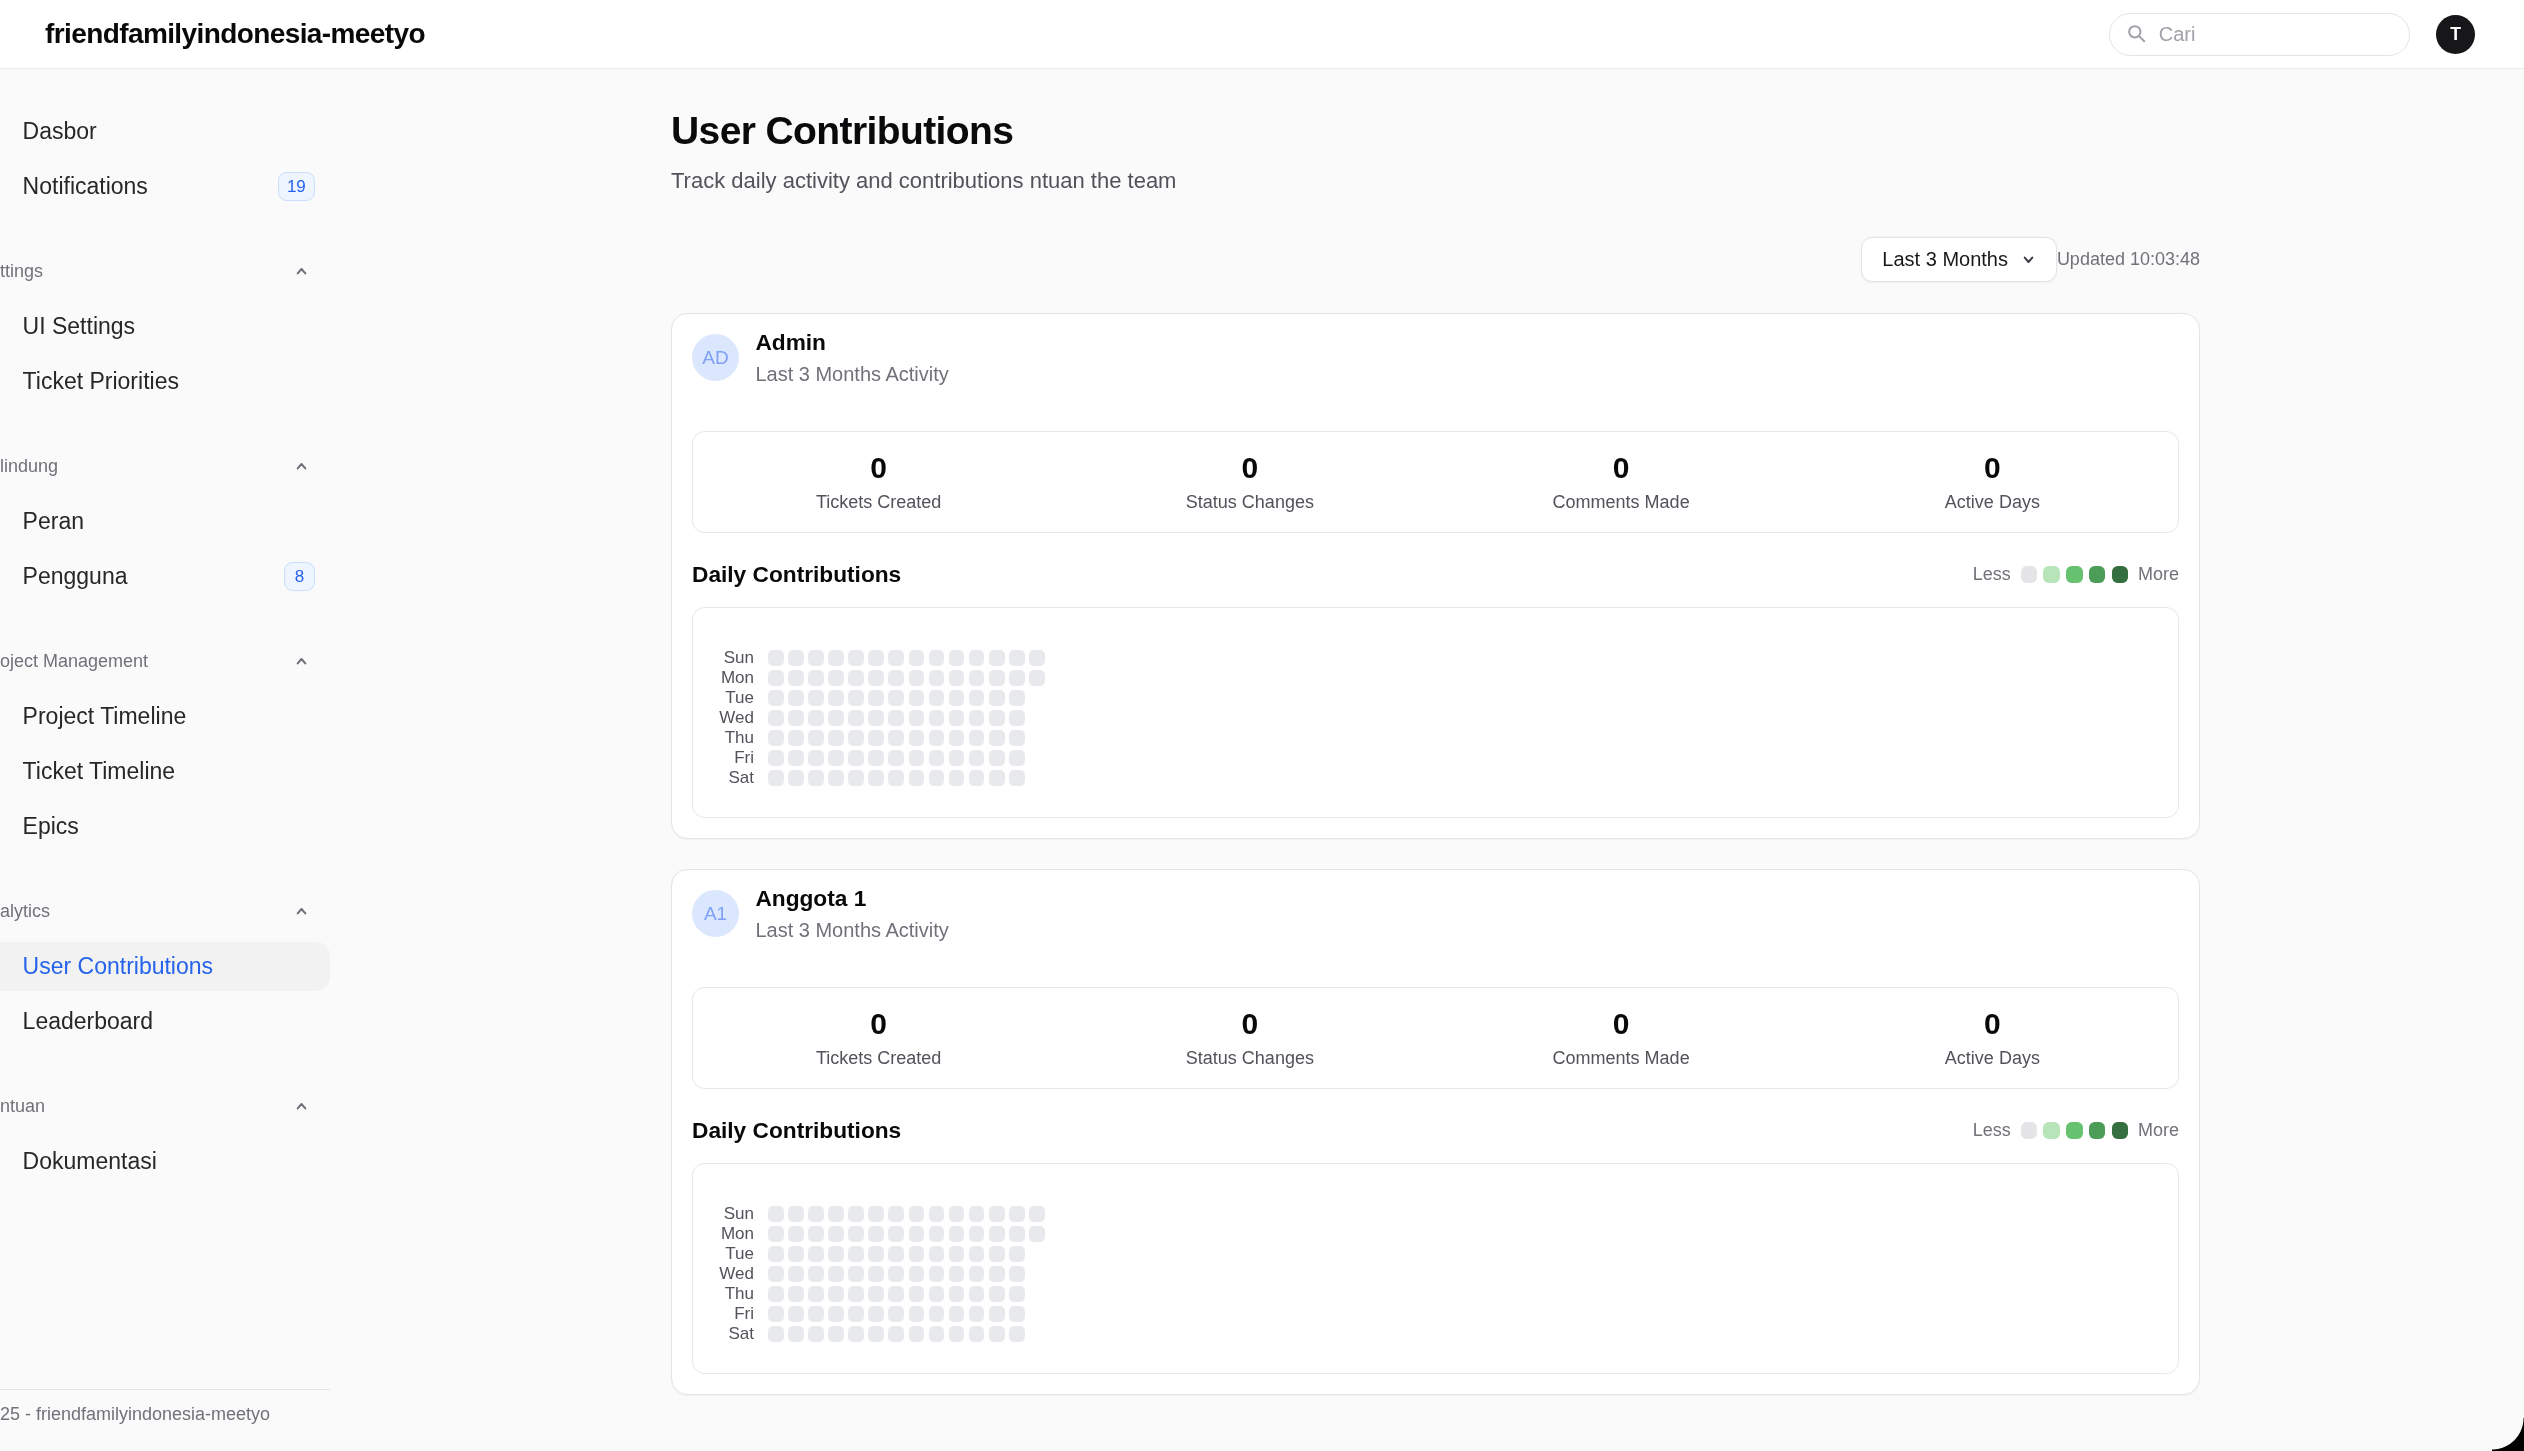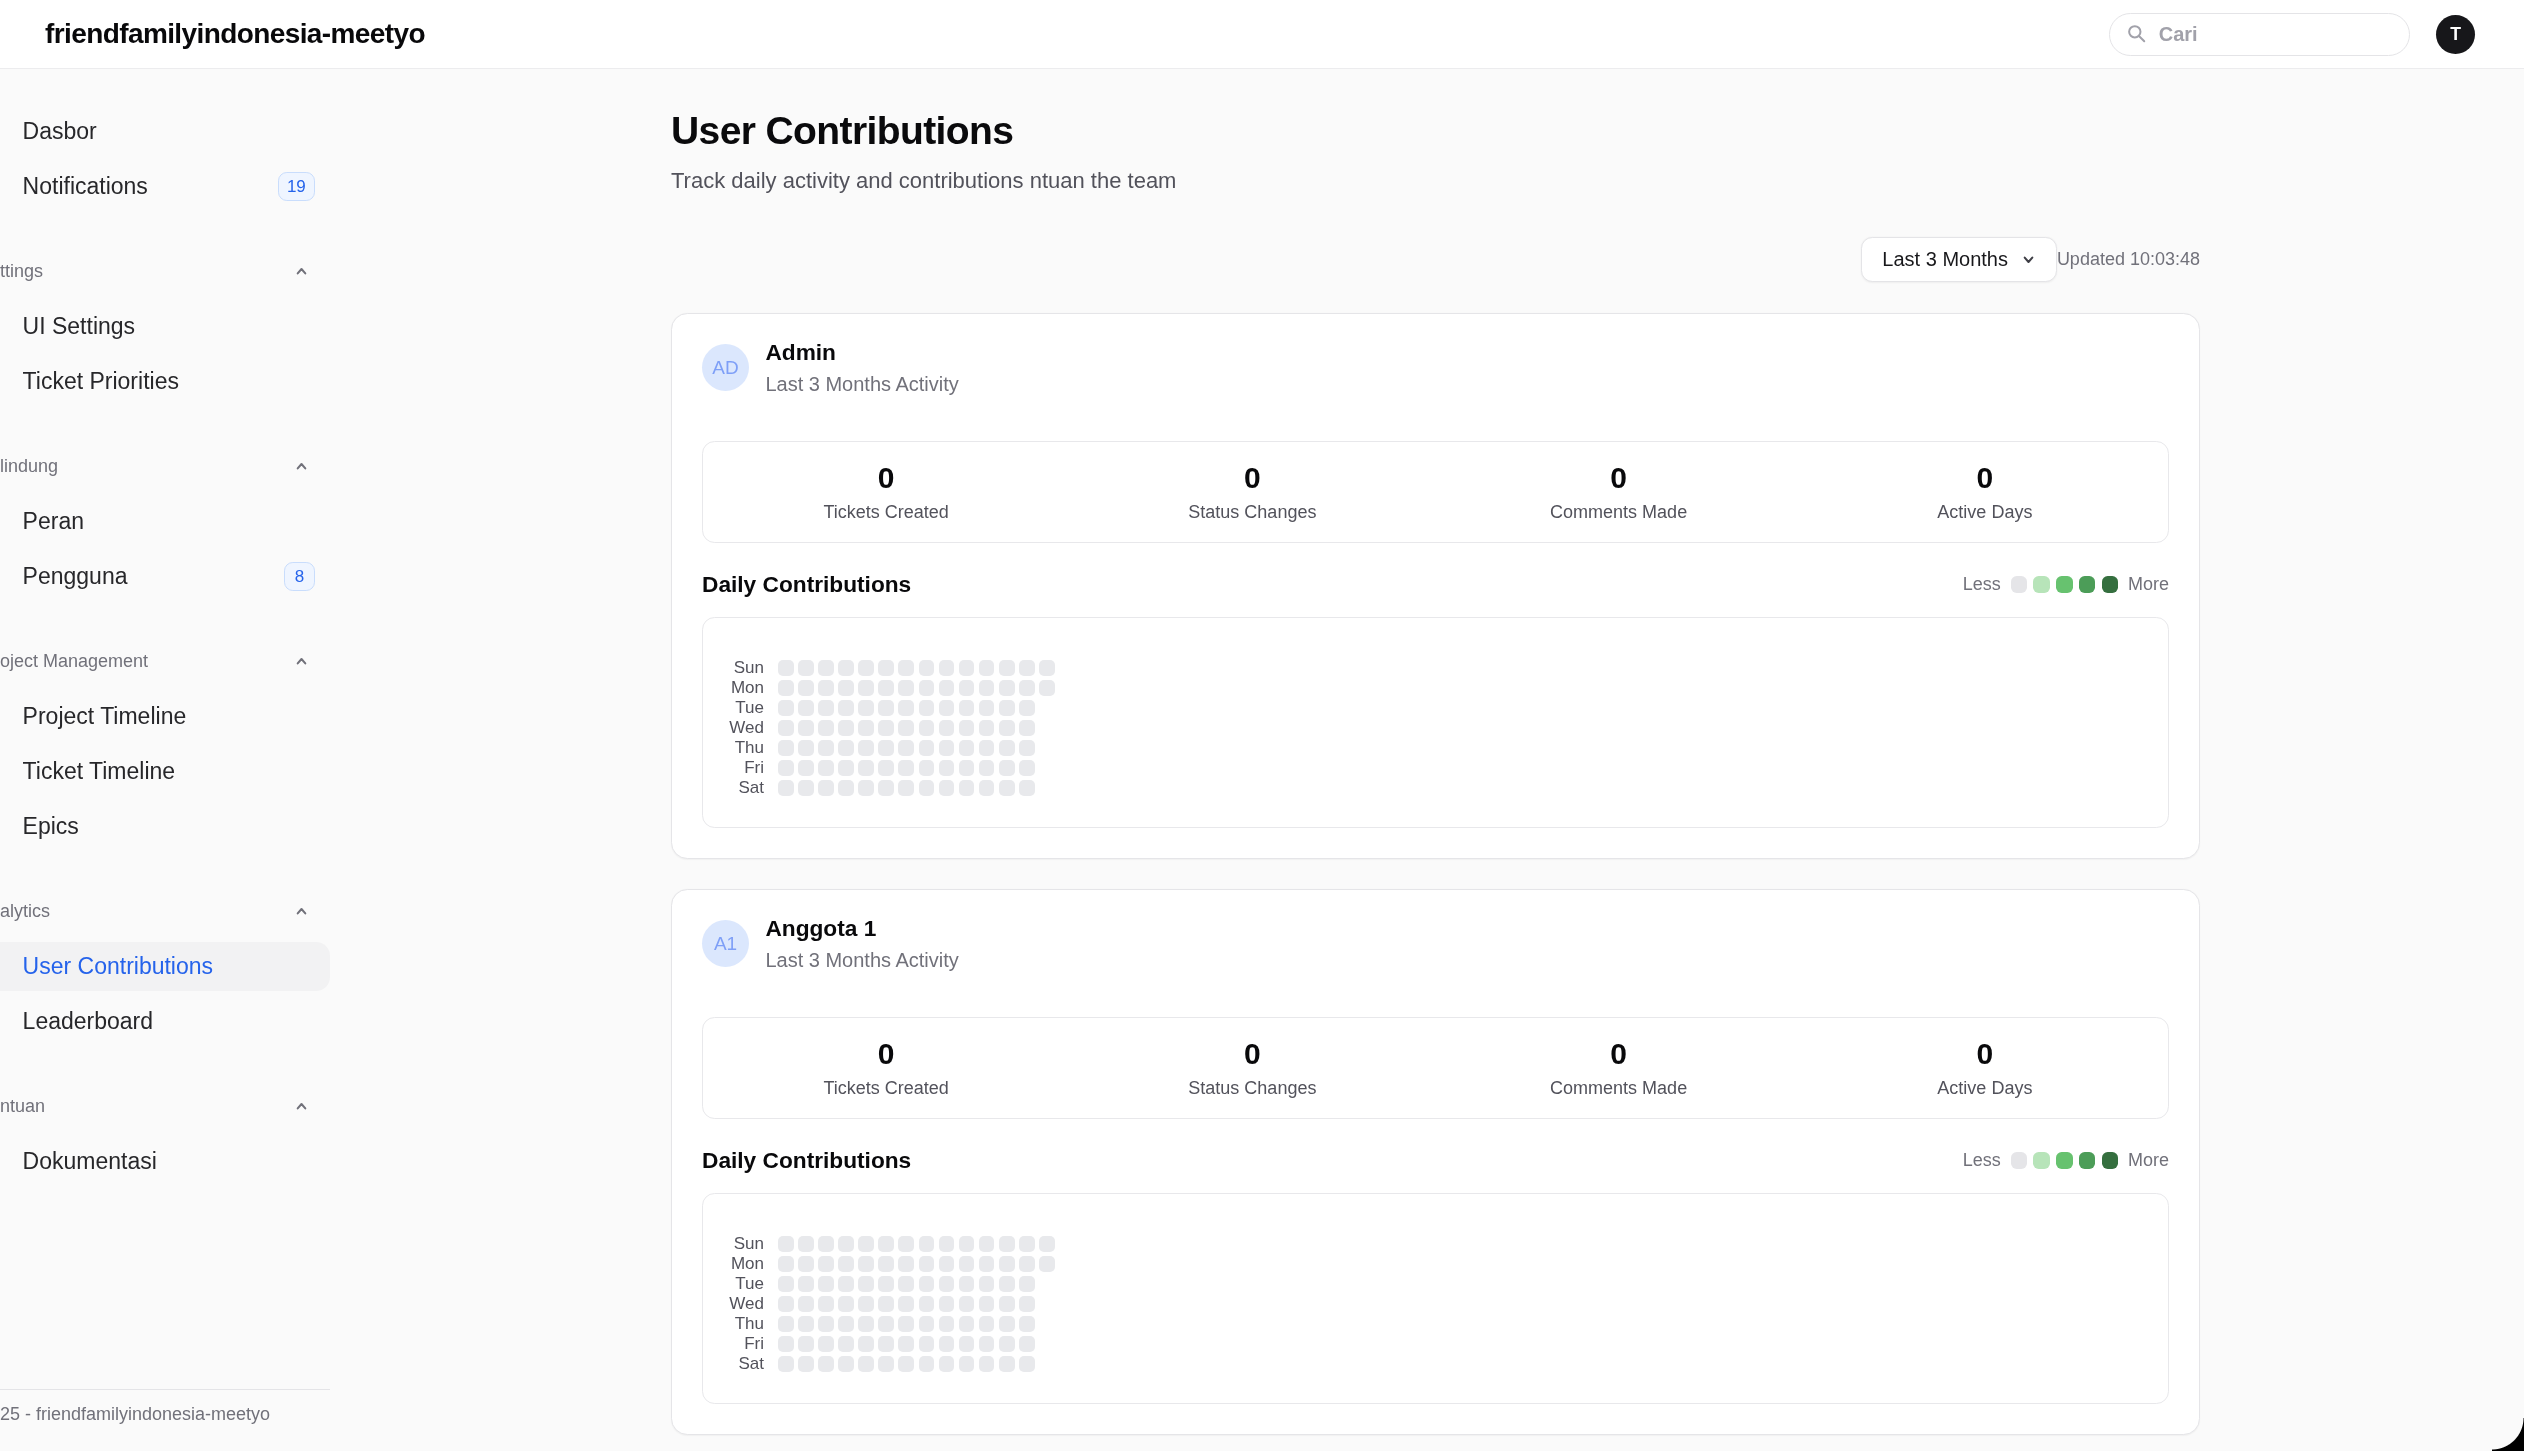--- a/index.html
+++ b/index.html
@@ -18,21 +18,21 @@
   }
   .app-title { font-size:28px; font-weight:700; letter-spacing:-0.6px; color:#09090b; }
   .header-right { display:flex; align-items:center; gap:26.4px; }
   .search-box {
     width:301px; height:43px; border:1.3px solid #e4e4e7; border-radius:21.4px;
     background:#fff; display:flex; align-items:center; padding:0 16.4px; gap:11.3px;
   }
   .search-box svg { flex:0 0 auto; }
   .search-box input {
     border:none; outline:none; font-size:20px; color:#3f3f46; width:100%;
-    font-family:inherit; background:transparent;font-weight:bold;
+    font-family:inherit; background:transparent;
   }
   .search-box input::placeholder { color:#a1a1aa; }
   .avatar-btn {
     width:39px; height:39px; border-radius:50%; background:#17171a; color:#fff;
     font-size:17.6px; font-weight:600; display:flex; align-items:center; justify-content:center;
   }
 
   
   .sidebar {
     position:absolute; top:69px; left:0; width:330px; bottom:0;
@@ -82,21 +82,21 @@
     height:45px; padding:0 17.6px 0 20px; background:#fff; border:1.3px solid #e4e4e7;
     border-radius:11.3px; display:flex; align-items:center; gap:11.3px; cursor:pointer;
     box-shadow:0 0.6px 1.9px rgba(0,0,0,.05); font-family:inherit;
   }
   .dropdown .dd-label { font-size:20px; color:#18181b; }
   .updated { font-size:18px; color:#71717a; }
 
   .cards { margin-top:31px; display:flex; flex-direction:column; gap:30px; }
   .card {
     background:#fff; border:1.3px solid #e5e5e8; border-radius:16.4px;
-    box-shadow:0 0.6px 1.3px rgba(0,0,0,.04); padding:30px;
+    box-shadow:0 0.6px 1.3px rgba(0,0,0,.04); padding:20px;
   }
   .card-head { display:flex; align-items:center; gap:16.4px; height:47px; margin-bottom:50px; }
   .u-avatar {
     width:47px; height:47px; border-radius:50%; background:#dbe7fd; color:#7e9ff7;
     font-size:19px; font-weight:500; display:flex; align-items:center; justify-content:center;
     flex:0 0 auto;
   }
   .u-name { font-size:22.7px; font-weight:700; color:#09090b; }
   .u-period { font-size:20px; color:#71717a; margin-top:6.3px; }
 

